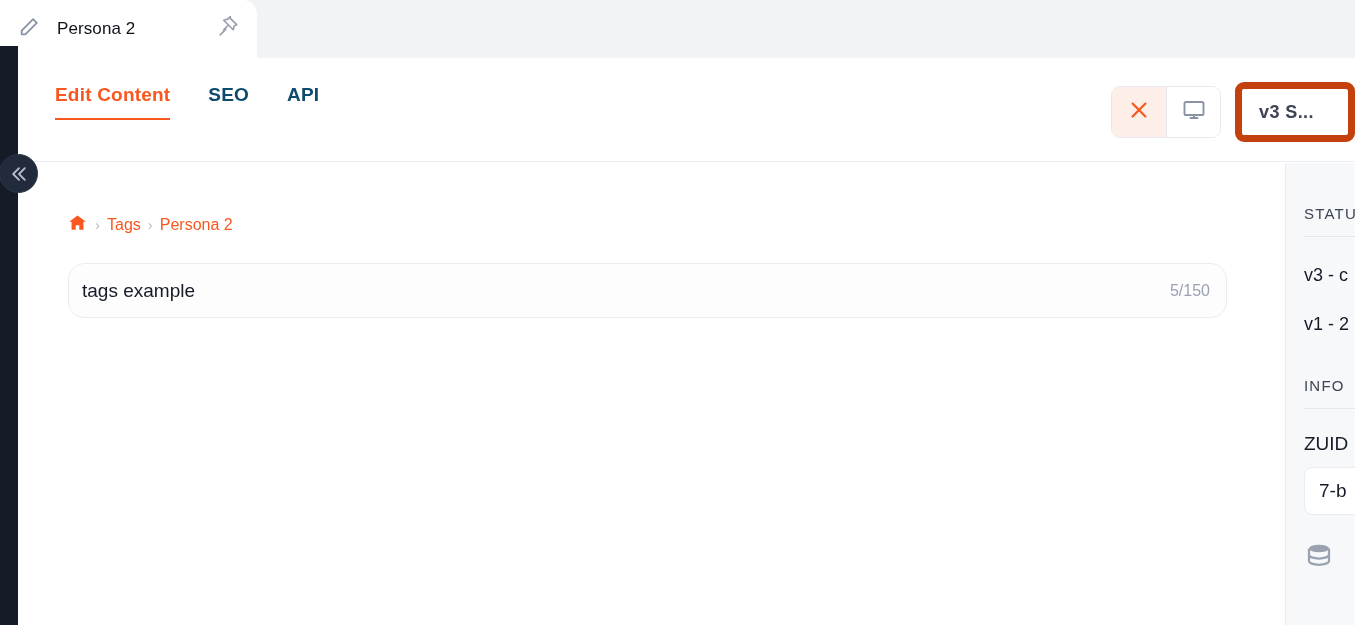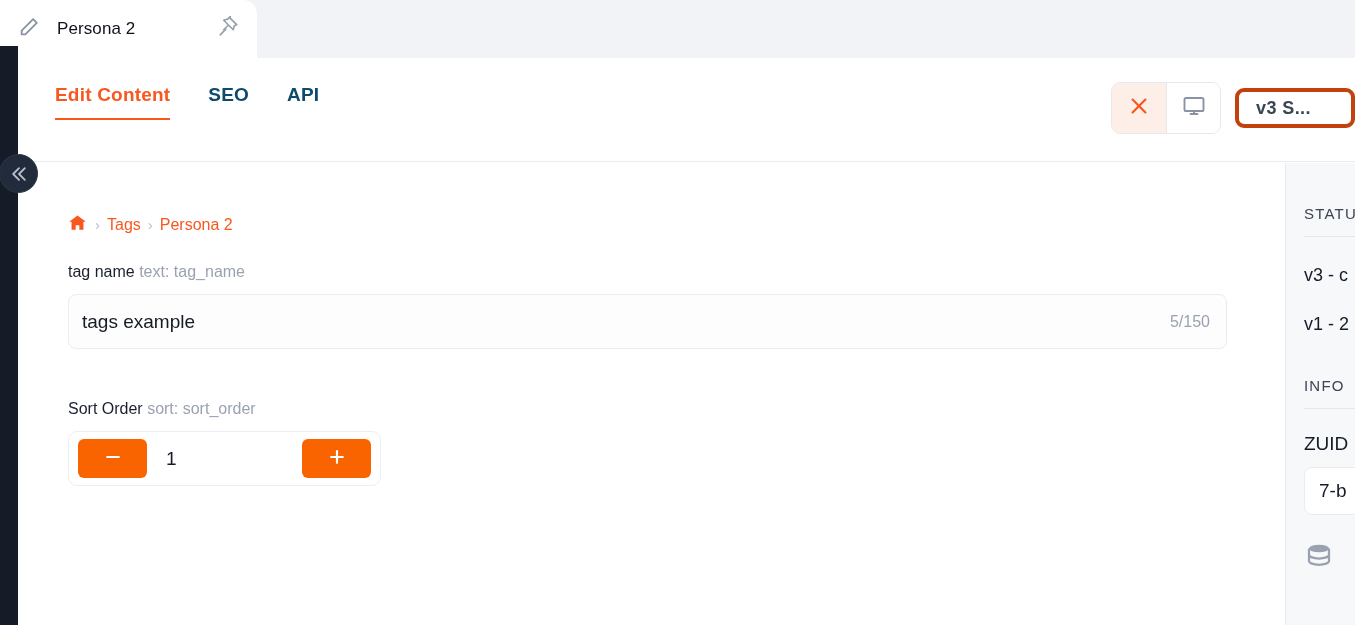--- a/index.html
+++ b/index.html
@@ -101,23 +101,23 @@
   .btn-group .gbtn {
     width: 54px; height: 100%;
     display: flex; align-items: center; justify-content: center;
     background: #ffffff;
     cursor: pointer;
   }
   .btn-group .gbtn.close { background: #fdeee7; }
   .btn-group .gbtn + .gbtn { border-left: 1px solid #e5e8ee; }
 
   .version-btn {
-    height: 40px;
+    height: 60px;
     min-width: 120px;
-    border: 4px solid #c2410c;
+    border: 7px solid #c2410c;
     border-radius: 9px;
     background: #ffffff;
     display: flex; align-items: center;
     padding: 0 17px;
     font-size: 18px;
     color: #3c4455;
     white-space: nowrap;
     cursor: pointer;
     letter-spacing: .4px;
   }
@@ -145,21 +145,21 @@
     color: #1a2030;
     white-space: nowrap;
     margin-bottom: 13px;
   }
   .field-label .meta { color: #9aa2b1; }
 
   .text-input-wrap {
     position: relative;
     width: 1159px; height: 55px;
     border: 1px solid #e9ecf1;
-    border-radius: 8px;
+    border-radius: 16px;
     background: #fdfdfe;
     display: flex; align-items: center;
   }
   .text-input {
     border: 0; outline: 0; background: transparent;
     font-family: "Liberation Sans", sans-serif;
     font-size: 19px;
     color: #151b27;
     padding: 0 110px 0 13px;
     width: 100%; height: 100%;
@@ -316,54 +316,26 @@
           <path d="M12 3L1.5 11.2h3V21h5.2v-5.6h4.6V21h5.2v-9.8h3L12 3z"></path>
         </svg>
       </span>
       <span class="sep">›</span>
       <span class="crumb">Tags</span>
       <span class="sep">›</span>
       <span class="crumb">Persona 2</span>
     </div>
 
     <div class="field" style="top:100px;">
-      <div class="field-label">
-        <span>tag name</span>
-        <span class="meta">text: tag_name</span>
-      </div>
       <div class="text-input-wrap">
         <input class="text-input" type="text" value="tags example" style="">
         <span class="char-count">5/150</span>
       </div>
     </div>
 
-    <div class="field" style="top:237px;">
-      <div class="field-label">
-        <span>Sort Order</span>
-        <span class="meta">sort: sort_order</span>
-      </div>
-      <div class="stepper">
-        <div class="step-btn minus">
-          <span>
-            <svg width="20" height="20" viewBox="0 0 24 24" stroke="#ffffff" stroke-width="2.6" stroke-linecap="round">
-              <line x1="5" y1="12" x2="19" y2="12"></line>
-            </svg>
-          </span>
-        </div>
-        <span class="step-value">1</span>
-        <div class="step-btn plus">
-          <span>
-            <svg width="20" height="20" viewBox="0 0 24 24" stroke="#ffffff" stroke-width="2.6" stroke-linecap="round">
-              <line x1="5" y1="12" x2="19" y2="12"></line>
-              <line x1="12" y1="5" x2="12" y2="19"></line>
-            </svg>
-          </span>
-        </div>
-      </div>
-    </div>
   </div>
 
   <div class="rightpanel">
     <div class="rp-inner">
 
       <div class="rp-section-head">STATUS</div>
       <div class="rp-divider"></div>
 
       <div class="rp-row">v3 - c</div>
       <div class="rp-row">v1 - 2</div>

